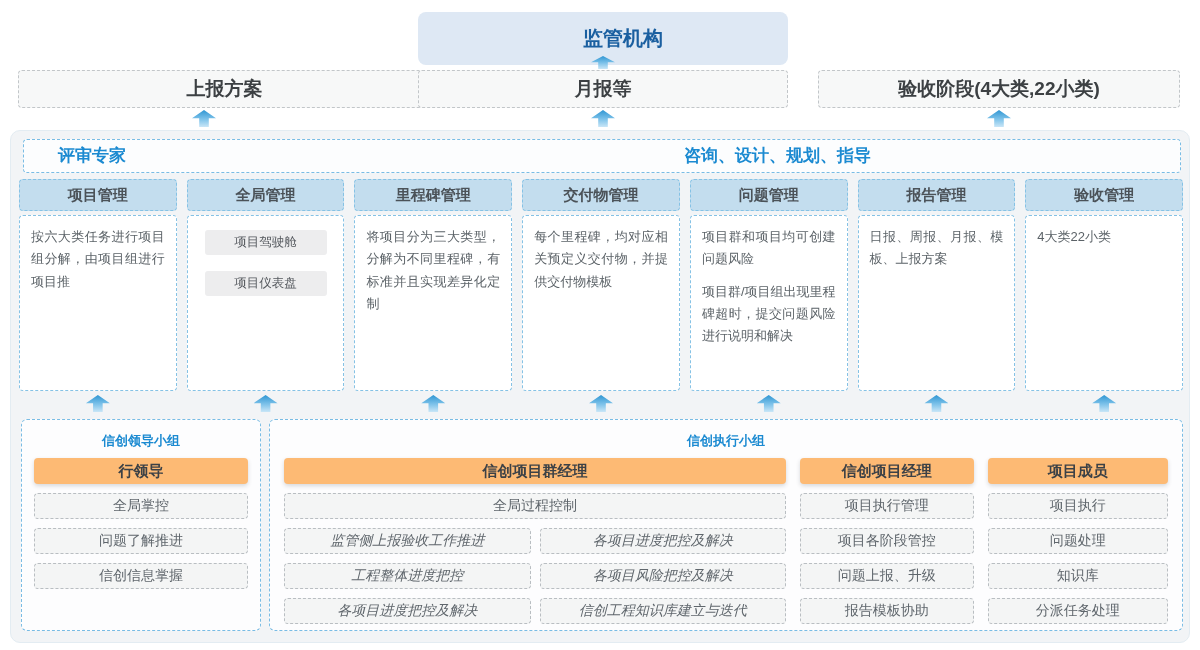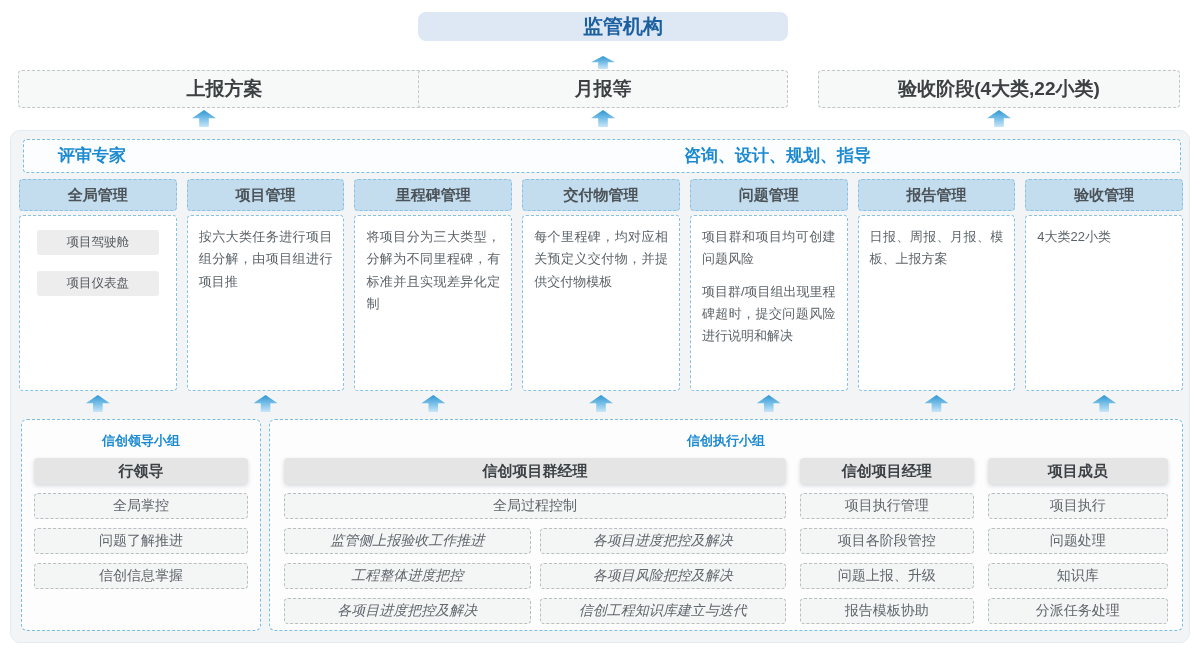--- a/index.html
+++ b/index.html
@@ -1,21 +1,21 @@
 <!DOCTYPE html>
 <html><head>
 <meta charset="utf-8">
 <style>
   * { margin:0; padding:0; box-sizing:border-box; }
   html,body { background:#ffffff; }
   body { font-family:"Liberation Sans","DejaVu Sans",sans-serif; }
   #canvas { position:relative; width:1200px; height:650px; background:#ffffff; overflow:hidden; }
 
   
-  .regulator { position:absolute; left:418px; top:12px; width:370px; height:29px;
+  .regulator { position:absolute; left:418px; top:12px; width:370px; height:53px;
     background:#dee8f4; border-radius:8px; display:flex; align-items:center; justify-content:center;
     font-size:20px; font-weight:bold; color:#1a5fa0;padding-left:40px; }
 
   
   .report-box { position:absolute; top:70px; height:38px; background:#f7f8f8;
     border:1px dashed #c2c6c9; border-radius:4px; display:flex; align-items:center; justify-content:center;
     font-size:19px; font-weight:bold; color:#3c4043; }
   .rb1 { left:18px;  width:413px; }
   .rb2 { left:418px; width:370px;text-align:right; }
   .rb3 { left:818px; width:362px; }
@@ -54,21 +54,21 @@
   .col-arrows { position:absolute; left:8px; top:264px; width:1164px; height:17px; display:flex; gap:10px; }
   .acell { flex:1; display:flex; justify-content:center; }
 
   
   .group { position:absolute; top:288px; height:212px; background:#fdfdfe;
     border:1px dashed #79bce4; border-radius:6px; }
   .g-leader { left:10px; width:240px; }
   .g-exec { left:258px; width:914px; }
   .g-title { height:38px; display:flex; align-items:center; justify-content:center;
     font-size:13px; font-weight:bold; color:#1b8ad1; padding-top:4px; }
-  .role-box { height:26px; background:#e5e5e5; border-radius:4px;
+  .role-box { height:26px; background:#fdba74; border-radius:4px;
     box-shadow:0 2px 4px rgba(60,70,80,.20); display:flex; align-items:center; justify-content:center;
     font-size:15px; font-weight:bold; color:#3c4146; }
   .item { height:26px; margin-top:9px; background:#f4f5f5; border:1px dashed #b9bec2; border-radius:4px;
     display:flex; align-items:center; justify-content:center; font-size:14px; color:#5f666c; white-space:nowrap; }
   .g-leader .inner { padding:0 12px; }
   .g-exec .inner { padding:0 14px; display:flex; gap:14px;justify-content:center; }
   .sub-a { flex:0 0 502px; }
   .sub-b { flex:1; }
   .sub-c { flex:1.04; }
   .grid2 { display:grid; grid-template-columns:1fr 1fr; column-gap:9px; }
@@ -100,31 +100,31 @@
   <div class="platform">
 
     <div class="expert-bar">
       <span class="expert-label">评审专家</span>
       <span class="consult-label">咨询、设计、规划、指导</span>
     </div>
 
     <div class="cols">
 
       <div class="col">
+        <div class="col-head">项目管理</div>
+        <div class="col-body">
+          <p>按六大类任务进行项目组分解，由项目组进行项目推</p>
+        </div>
+      </div>
+
+      <div class="col">
         <div class="col-head">全局管理</div>
         <div class="col-body">
           <div class="chip">项目驾驶舱</div>
           <div class="chip">项目仪表盘</div>
-        </div>
-      </div>
-
-      <div class="col">
-        <div class="col-head">项目管理</div>
-        <div class="col-body">
-          <p>按六大类任务进行项目组分解，由项目组进行项目推</p>
         </div>
       </div>
 
       <div class="col">
         <div class="col-head">里程碑管理</div>
         <div class="col-body">
           <p>将项目分为三大类型，分解为不同里程碑，有标准并且实现差异化定制</p>
         </div>
       </div>
 

